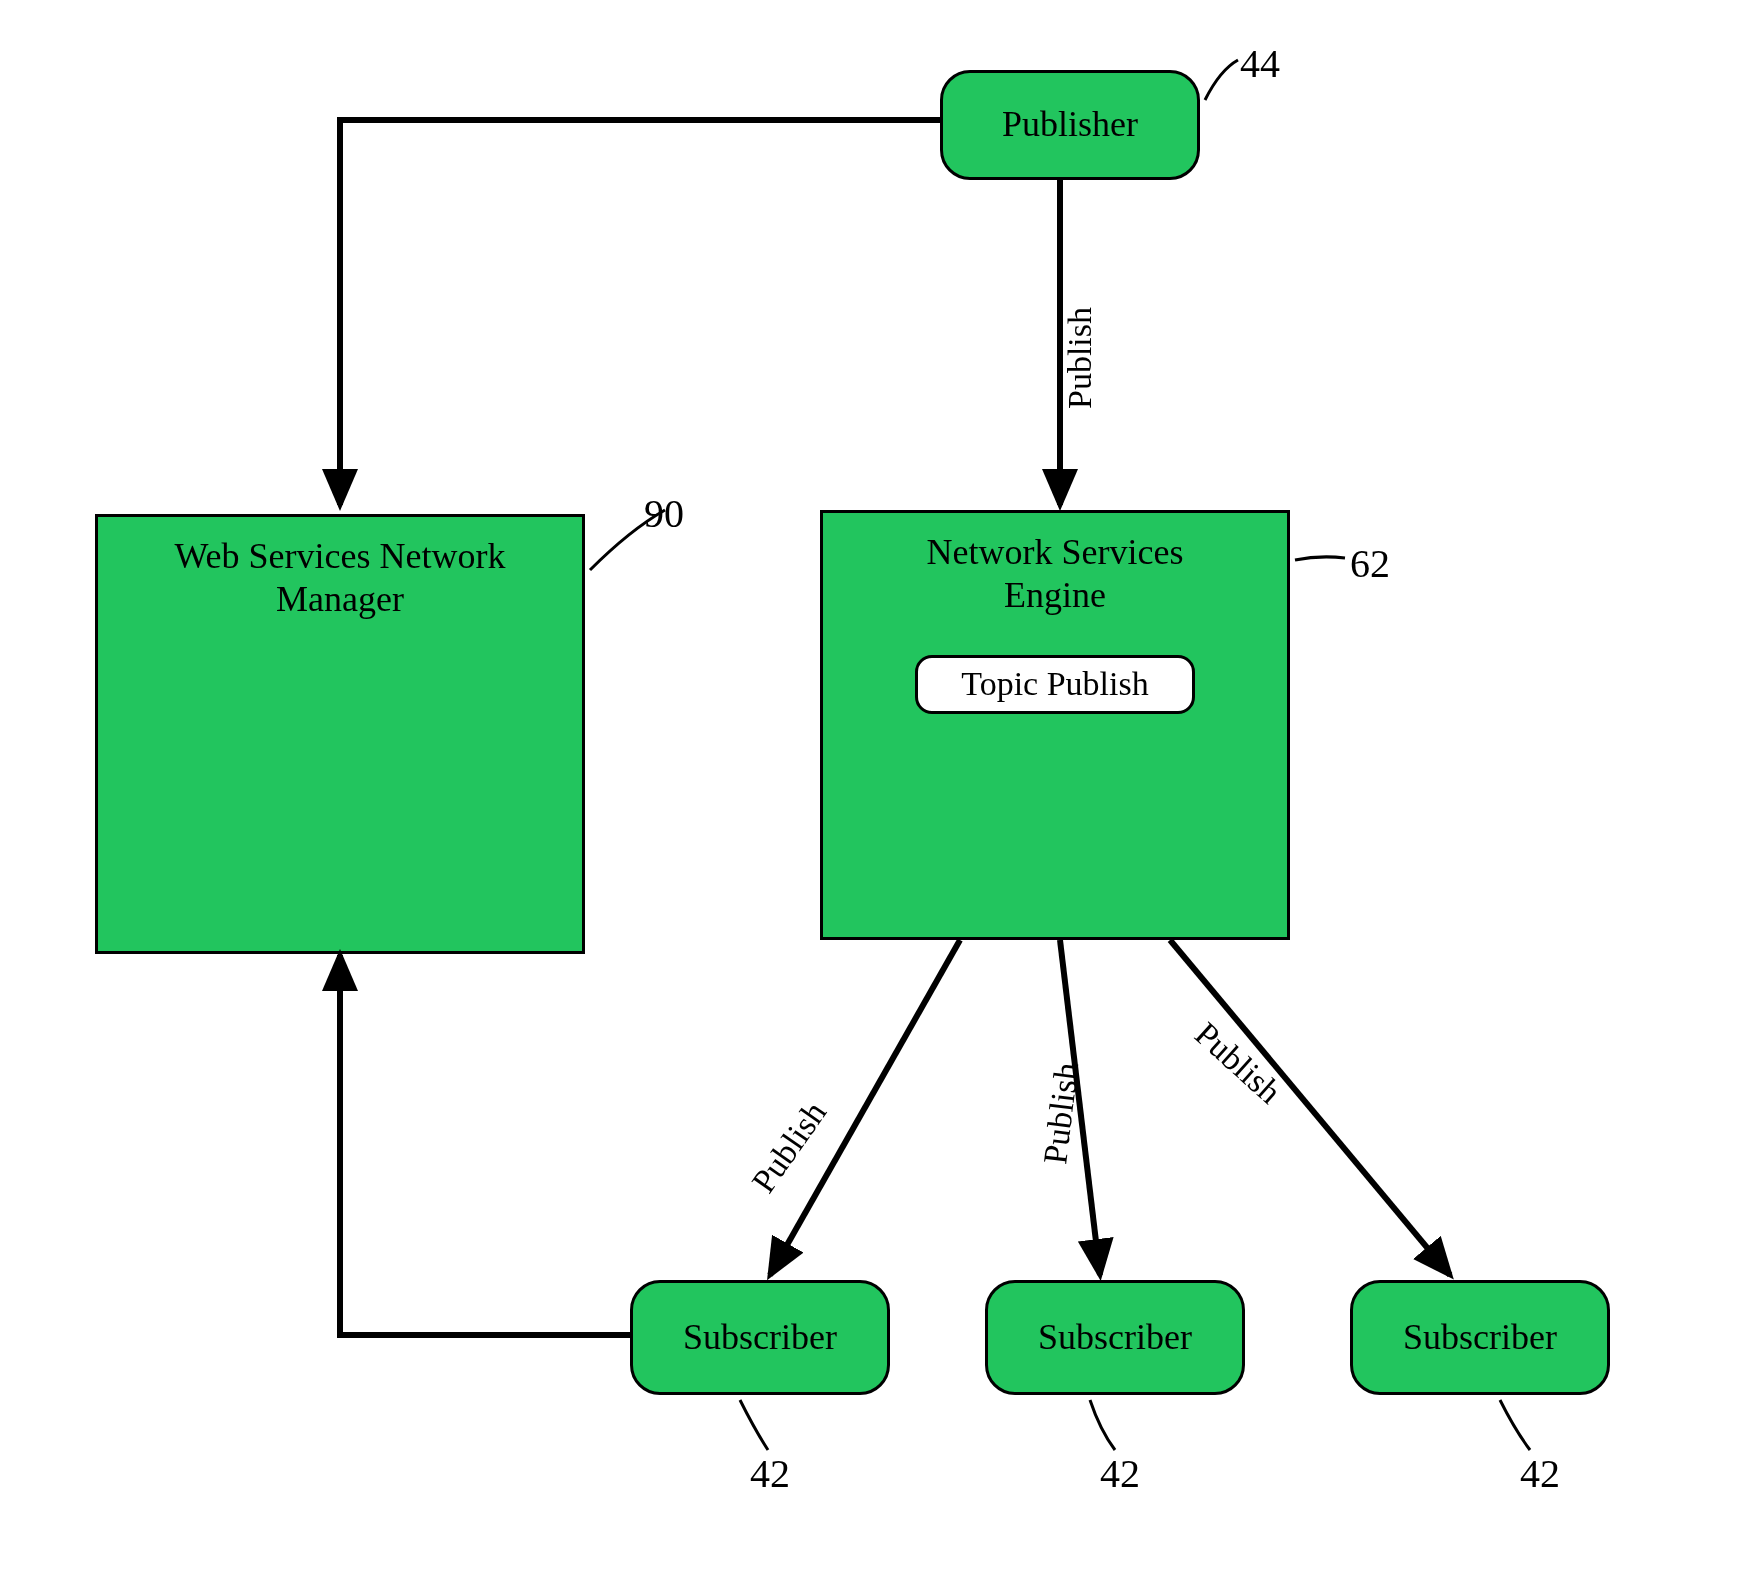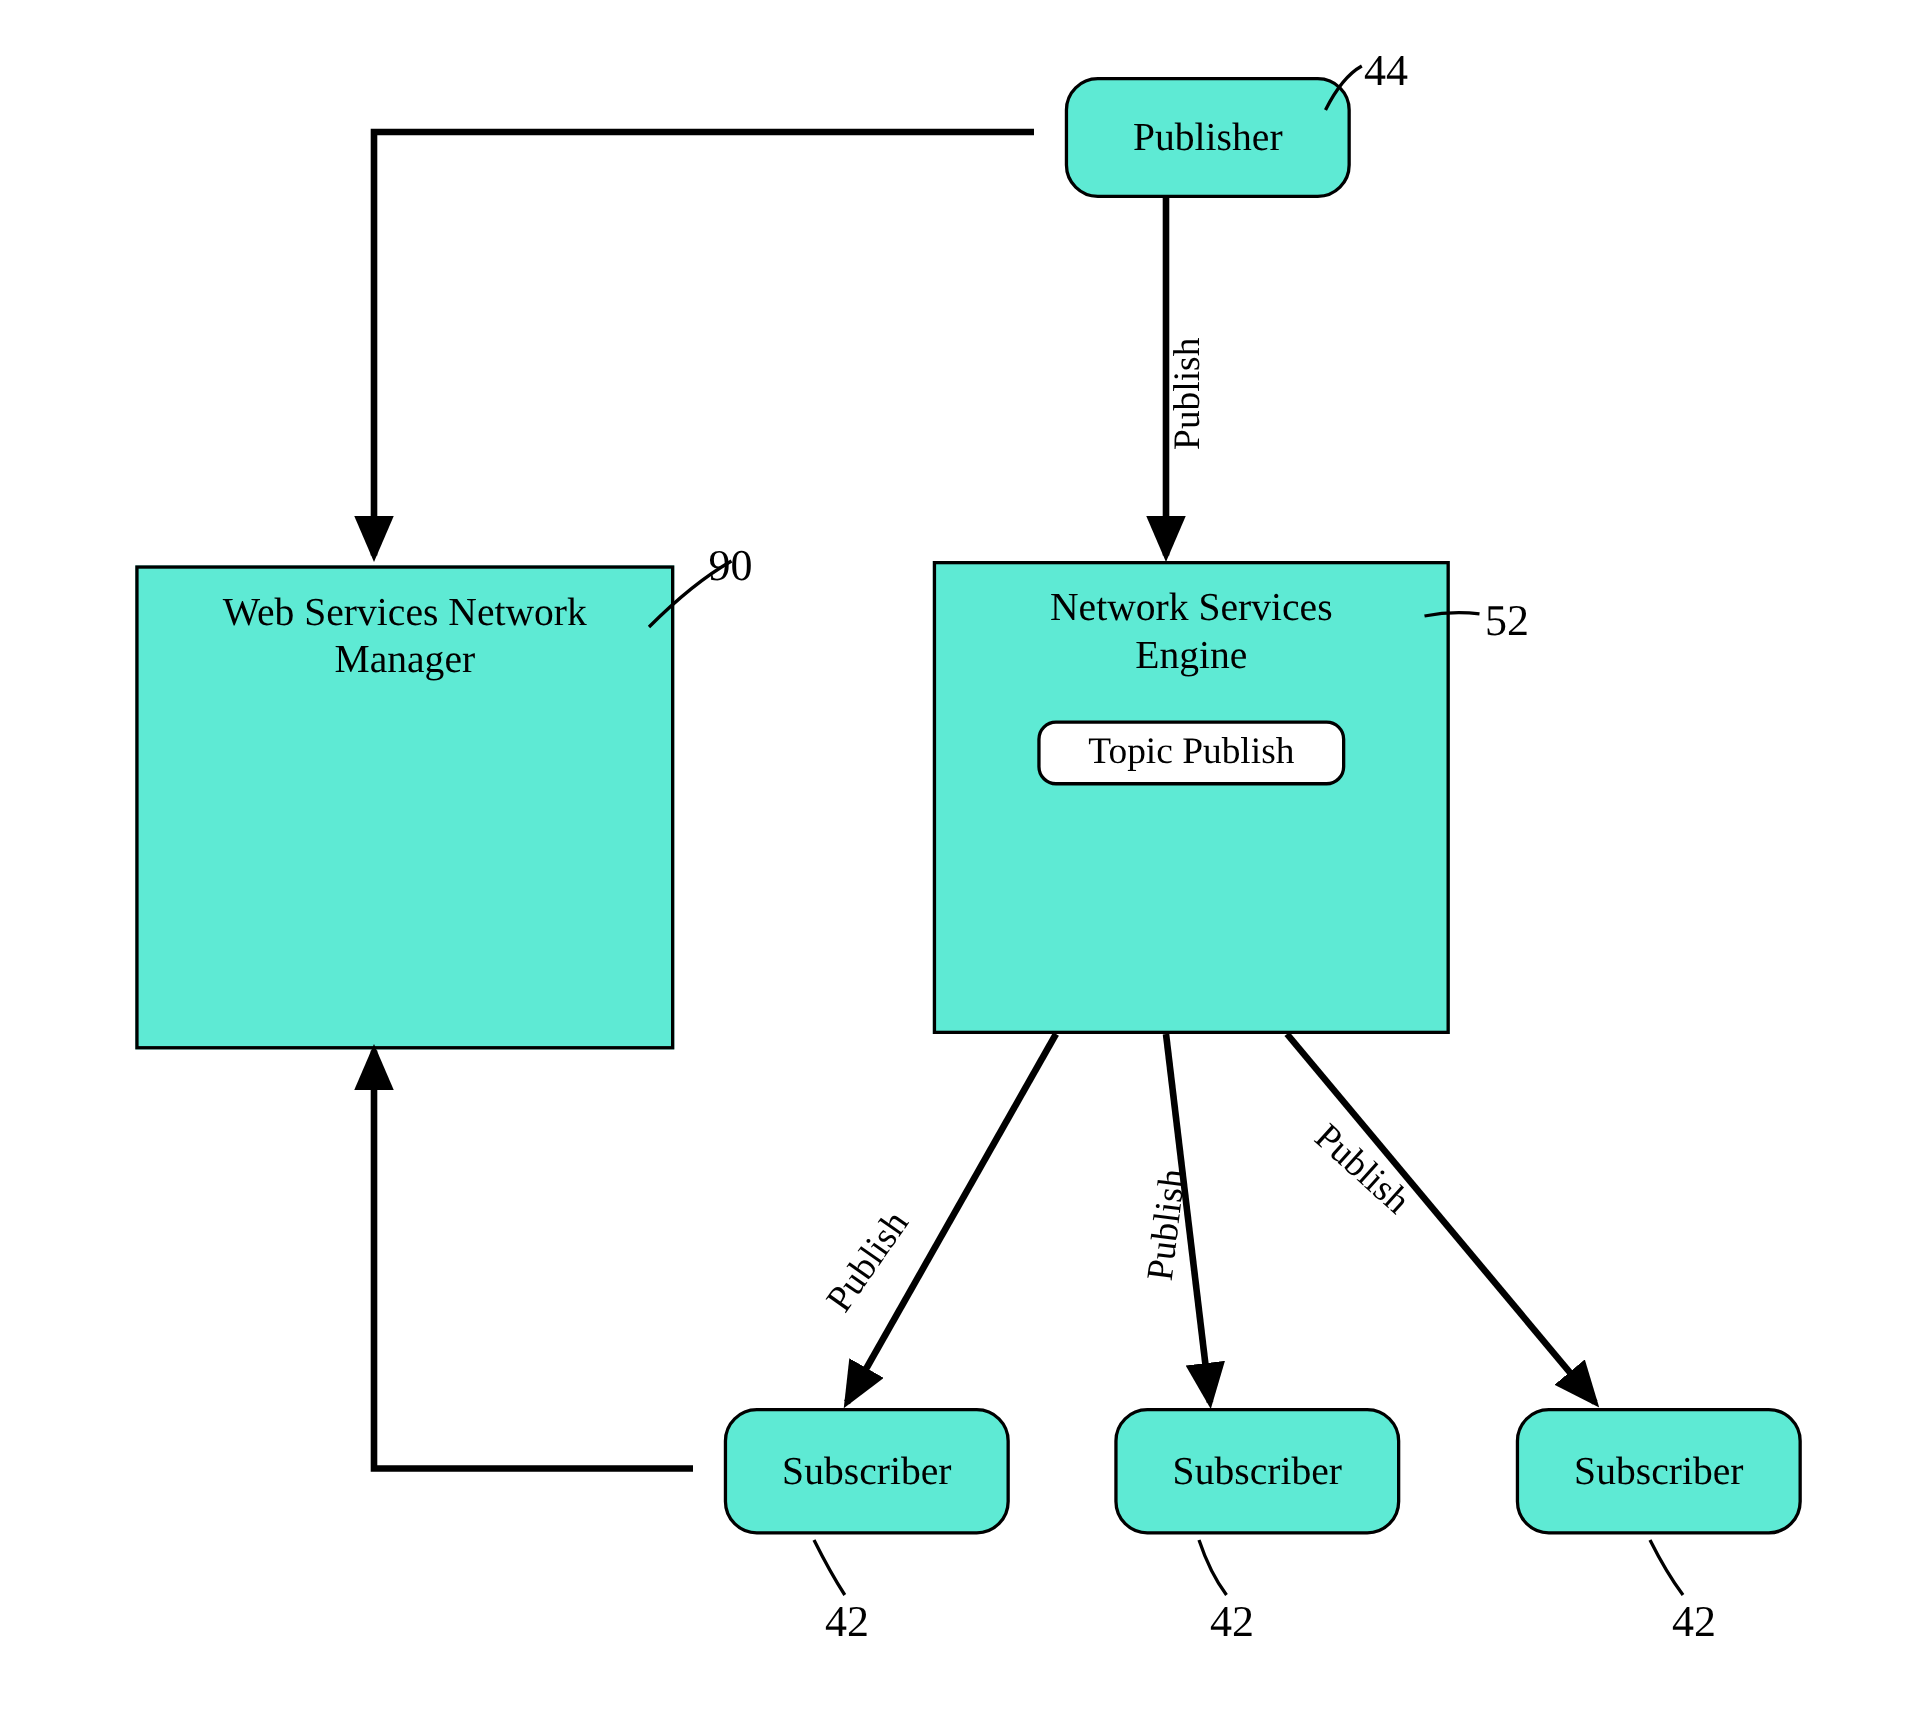--- a/index.html
+++ b/index.html
@@ -7,29 +7,28 @@
     width: 1753px;
     height: 1570px;
     position: relative;
     background: #fff;
     font-family: Georgia, 'Times New Roman', serif;
     color: #000;
   }
   .box {
     position: absolute;
     border: 3px solid #000;
-    background: #5eead4;
+    background: #22c55e;
     display: flex;
     flex-direction: column;
     align-items: center;
     justify-content: flex-start;
     font-size: 36px;
     line-height: 1.2;
     text-align: center;
-    margin-left: 28px;
   }
   .rounded {
     border-radius: 30px;
     justify-content: center;
   }
   .inner-box {
     border: 3px solid #000;
     background: #fff;
     margin: 6px 0;
     padding: 6px 20px;
@@ -79,21 +78,21 @@
 <div class="box rounded" style="left:985px; top:1280px; width:260px; height:115px;">
   <span>Subscriber</span>
 </div>
 
 <div class="box rounded" style="left:1350px; top:1280px; width:260px; height:115px;">
   <span>Subscriber</span>
 </div>
 
 <div class="ref-label" style="left:1240px; top:40px;">44</div>
 <div class="ref-label" style="left:644px; top:490px;">90</div>
-<div class="ref-label" style="left:1350px; top:540px;">52</div>
+<div class="ref-label" style="left:1350px; top:540px;">62</div>
 <div class="ref-label" style="left:750px; top:1450px;">42</div>
 <div class="ref-label" style="left:1100px; top:1450px;">42</div>
 <div class="ref-label" style="left:1520px; top:1450px;">42</div>
 
 <div class="edge-label" style="left:1080px; top:390px; transform: rotate(-90deg);">Publish</div>
 <div class="edge-label" style="left:760px; top:1170px; transform: rotate(-55deg);">Publish</div>
 <div class="edge-label" style="left:1055px; top:1145px; transform: rotate(-83deg);">Publish</div>
 <div class="edge-label" style="left:1200px; top:1010px; transform: rotate(42deg);">Publish</div>
 
 <svg class="arrows">

